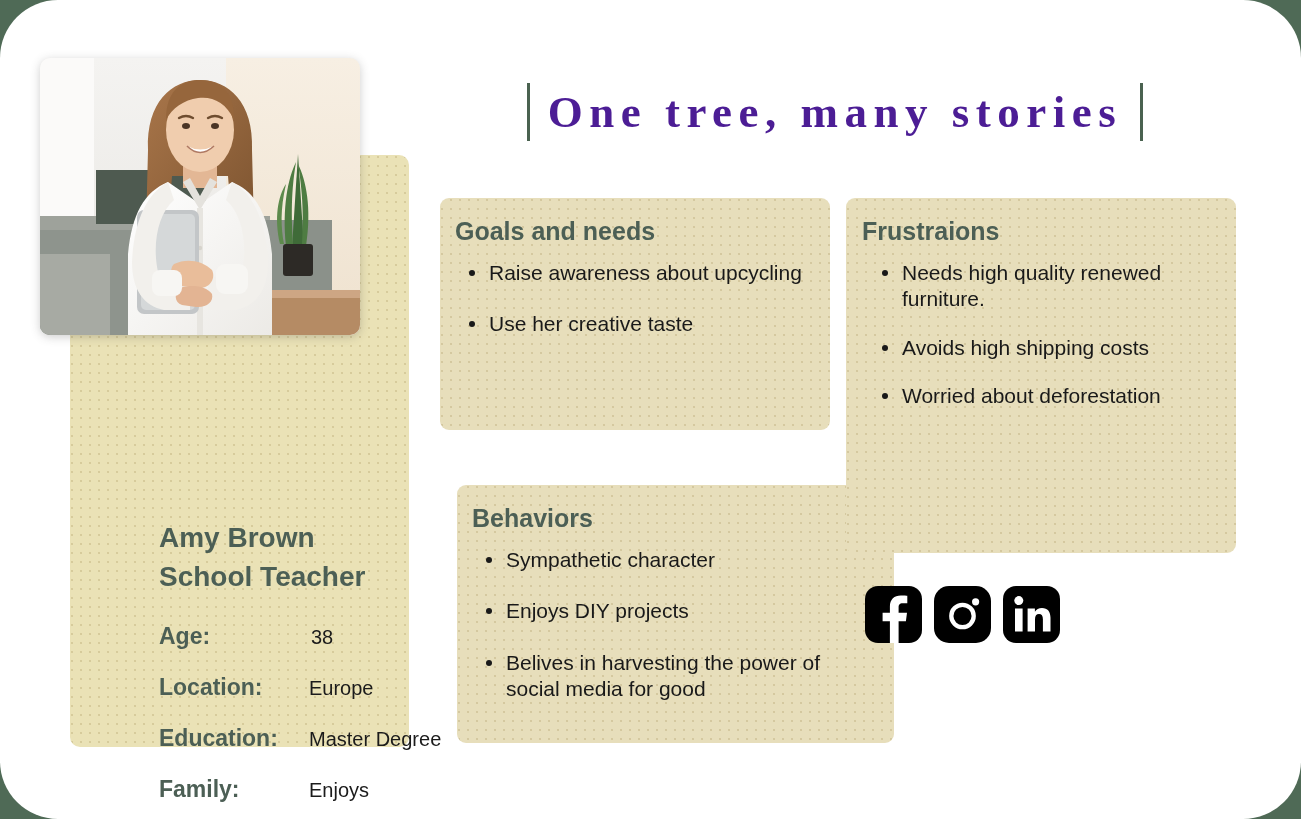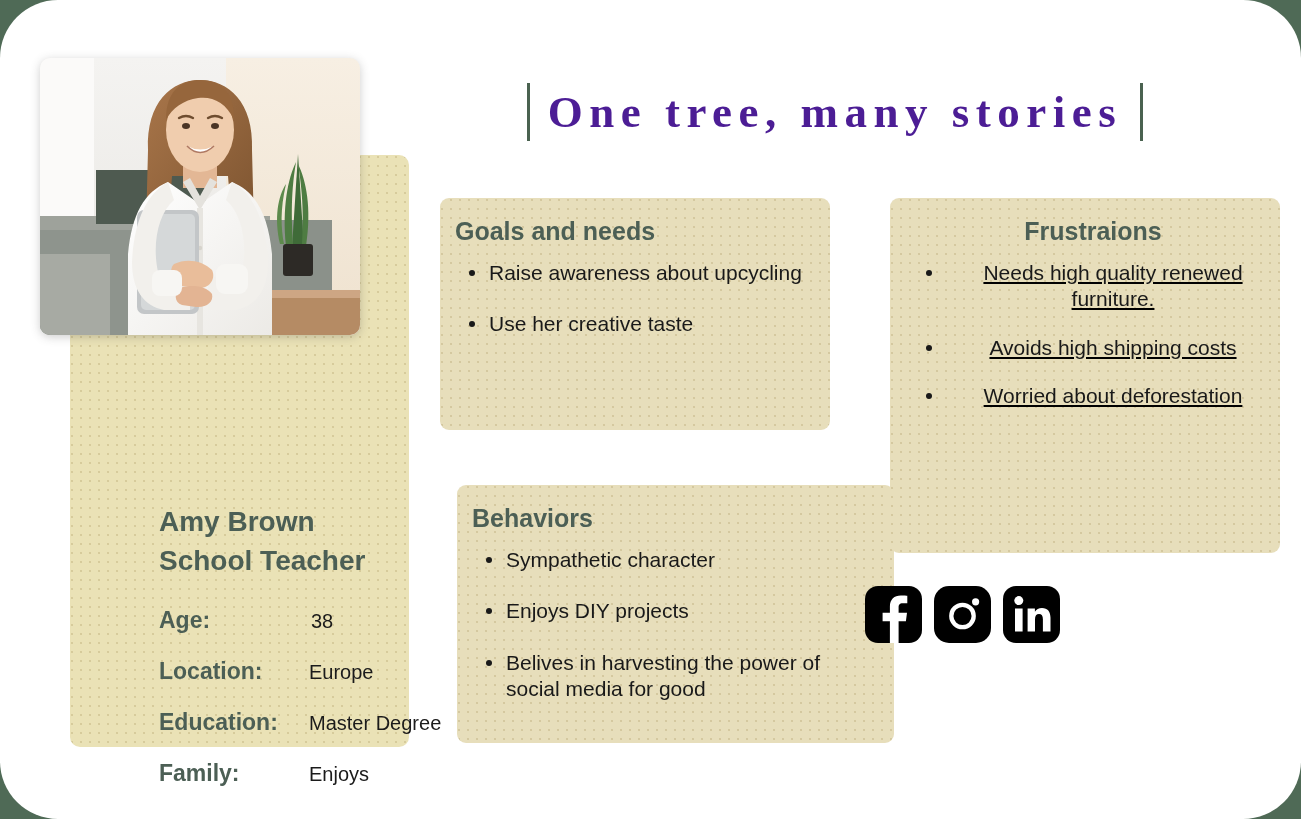--- a/index.html
+++ b/index.html
@@ -74,21 +74,21 @@
     border-radius: 10px;
     overflow: hidden;
     box-shadow: 0 2px 10px rgba(60,60,60,0.25);
     background: #efeeec;
   }
   #profile-photo svg { display: block; width: 100%; height: 100%; }
 
   #profile-text {
     position: absolute;
     left: 89px;
-    top: 348px;
+    top: 364px;
     width: 310px;
   }
   #profile-name {
     color: #4c5f55;
     font-size: 28px;
     font-weight: 700;
     line-height: 1.38;
     white-space: pre-line;
     margin: 0;
   }
@@ -119,21 +119,21 @@
   .info-card {
     position: absolute;
     background:
       radial-gradient(circle at 2px 2px, rgba(170,150,95,0.30) 1.05px, rgba(0,0,0,0) 1.15px)
       0 0 / 9px 9px,
       linear-gradient(#e7debb, #e7debb);
     border-radius: 9px;
   }
   #card-goals     { left: 440px; top: 198px; width: 390px; height: 232px; }
   #card-behaviors { left: 457px; top: 485px; width: 437px; height: 258px; }
-  #card-frustrations { left: 890px; top: 198px; width: 390px; height: 355px; text-align: center; }
+  #card-frustrations { left: 846px; top: 198px; width: 390px; height: 355px; }
 
   .card-heading {
     color: #4c5f55;
     font-size: 25px;
     font-weight: 700;
     margin: 0;
     padding: 19px 0 0 15px;
   }
   #card-frustrations .card-heading { padding-left: 16px; }
 
@@ -154,21 +154,21 @@
   .bullets li::before {
     content: "";
     position: absolute;
     left: 14px;
     top: 10px;
     width: 6px;
     height: 6px;
     border-radius: 50%;
     background: #191919;
   }
-  #card-frustrations .bullets { padding-left: 22px; padding-right: 0; text-decoration: underline; }
+  #card-frustrations .bullets { padding-left: 22px; padding-right: 0; }
   #card-frustrations .bullets li { margin-bottom: 22px; }
 
   
   #social-icons {
     position: absolute;
     left: 865px;
     top: 586px;
     display: flex;
     gap: 12px;
   }

